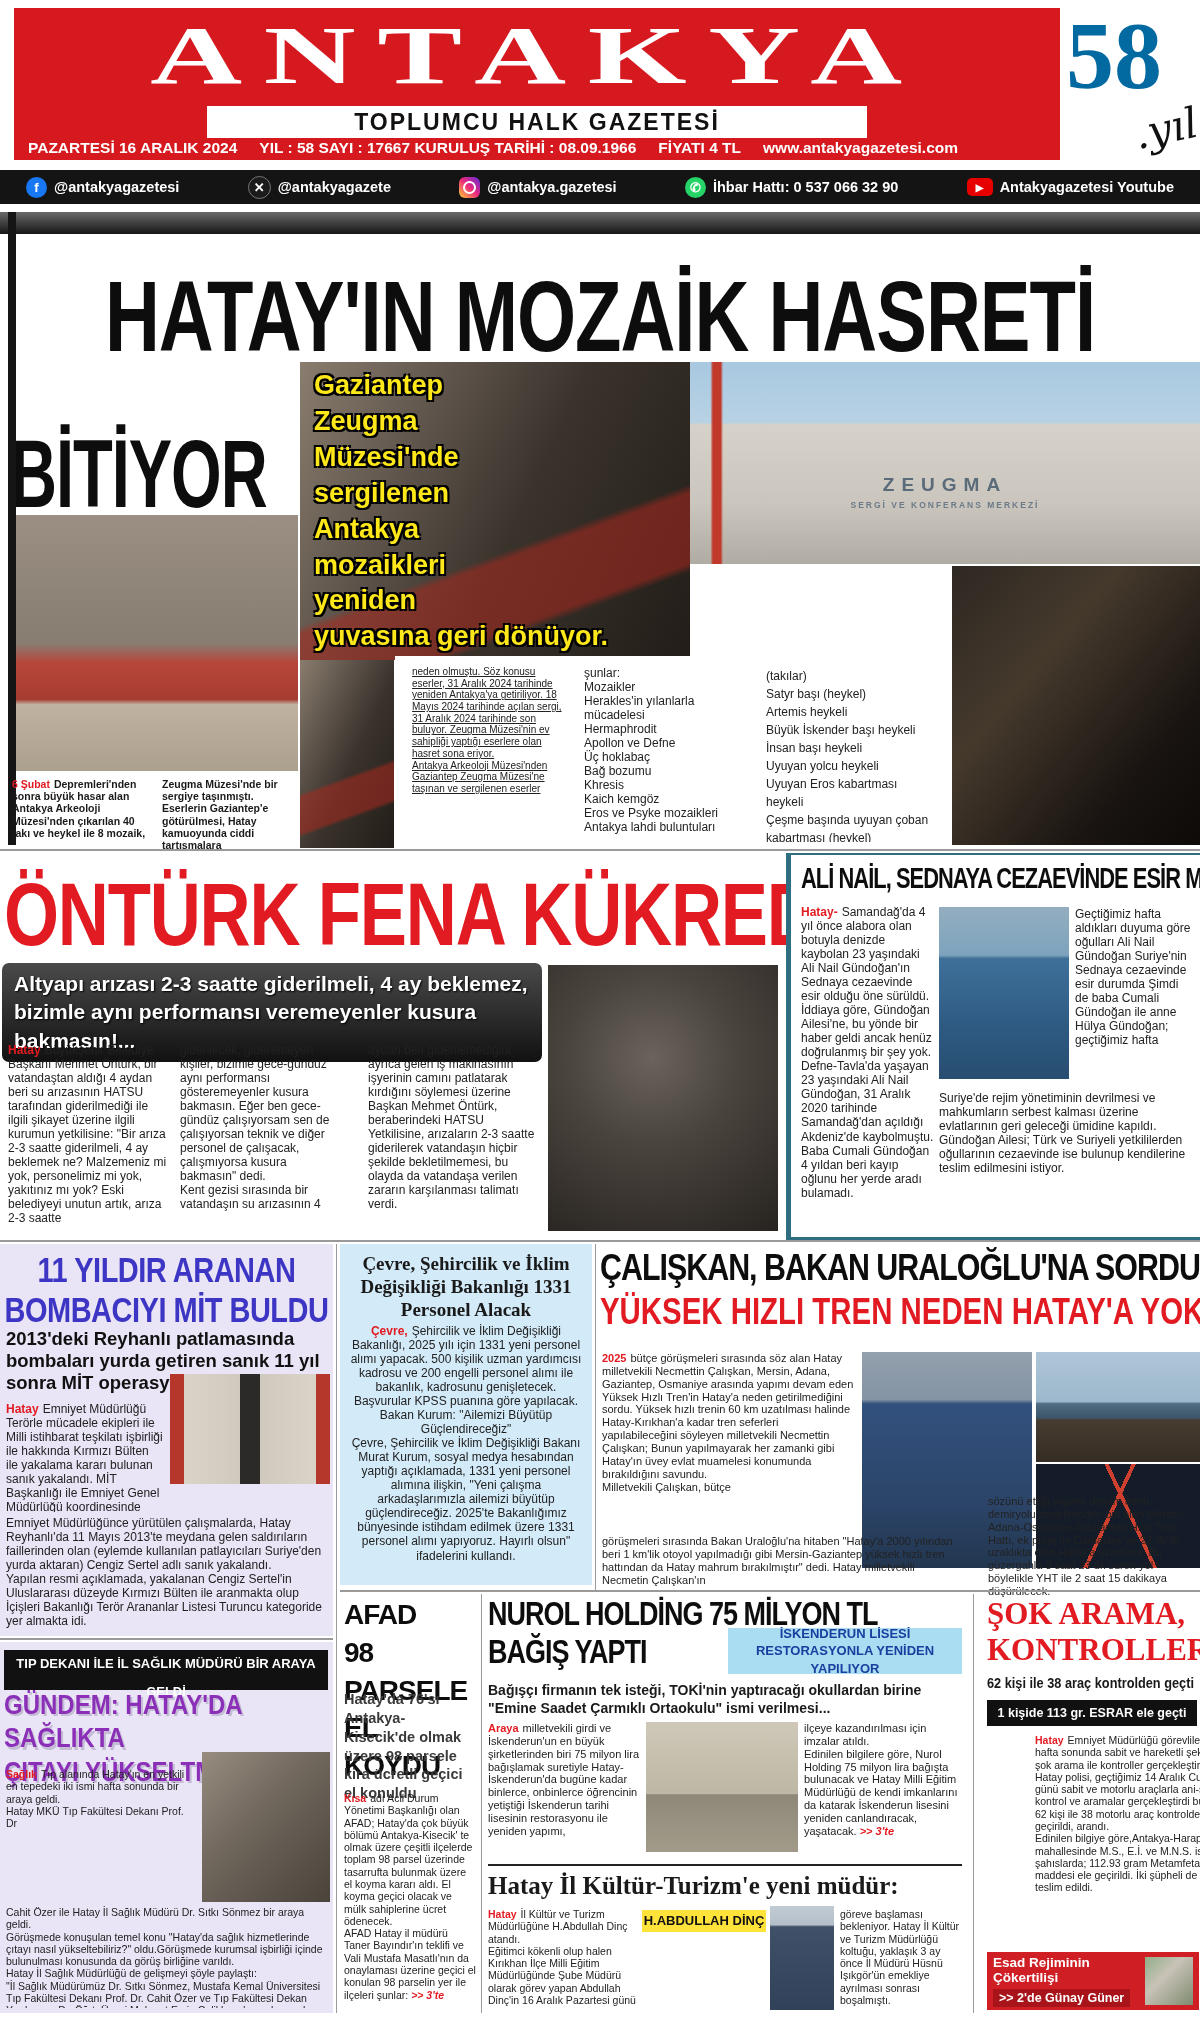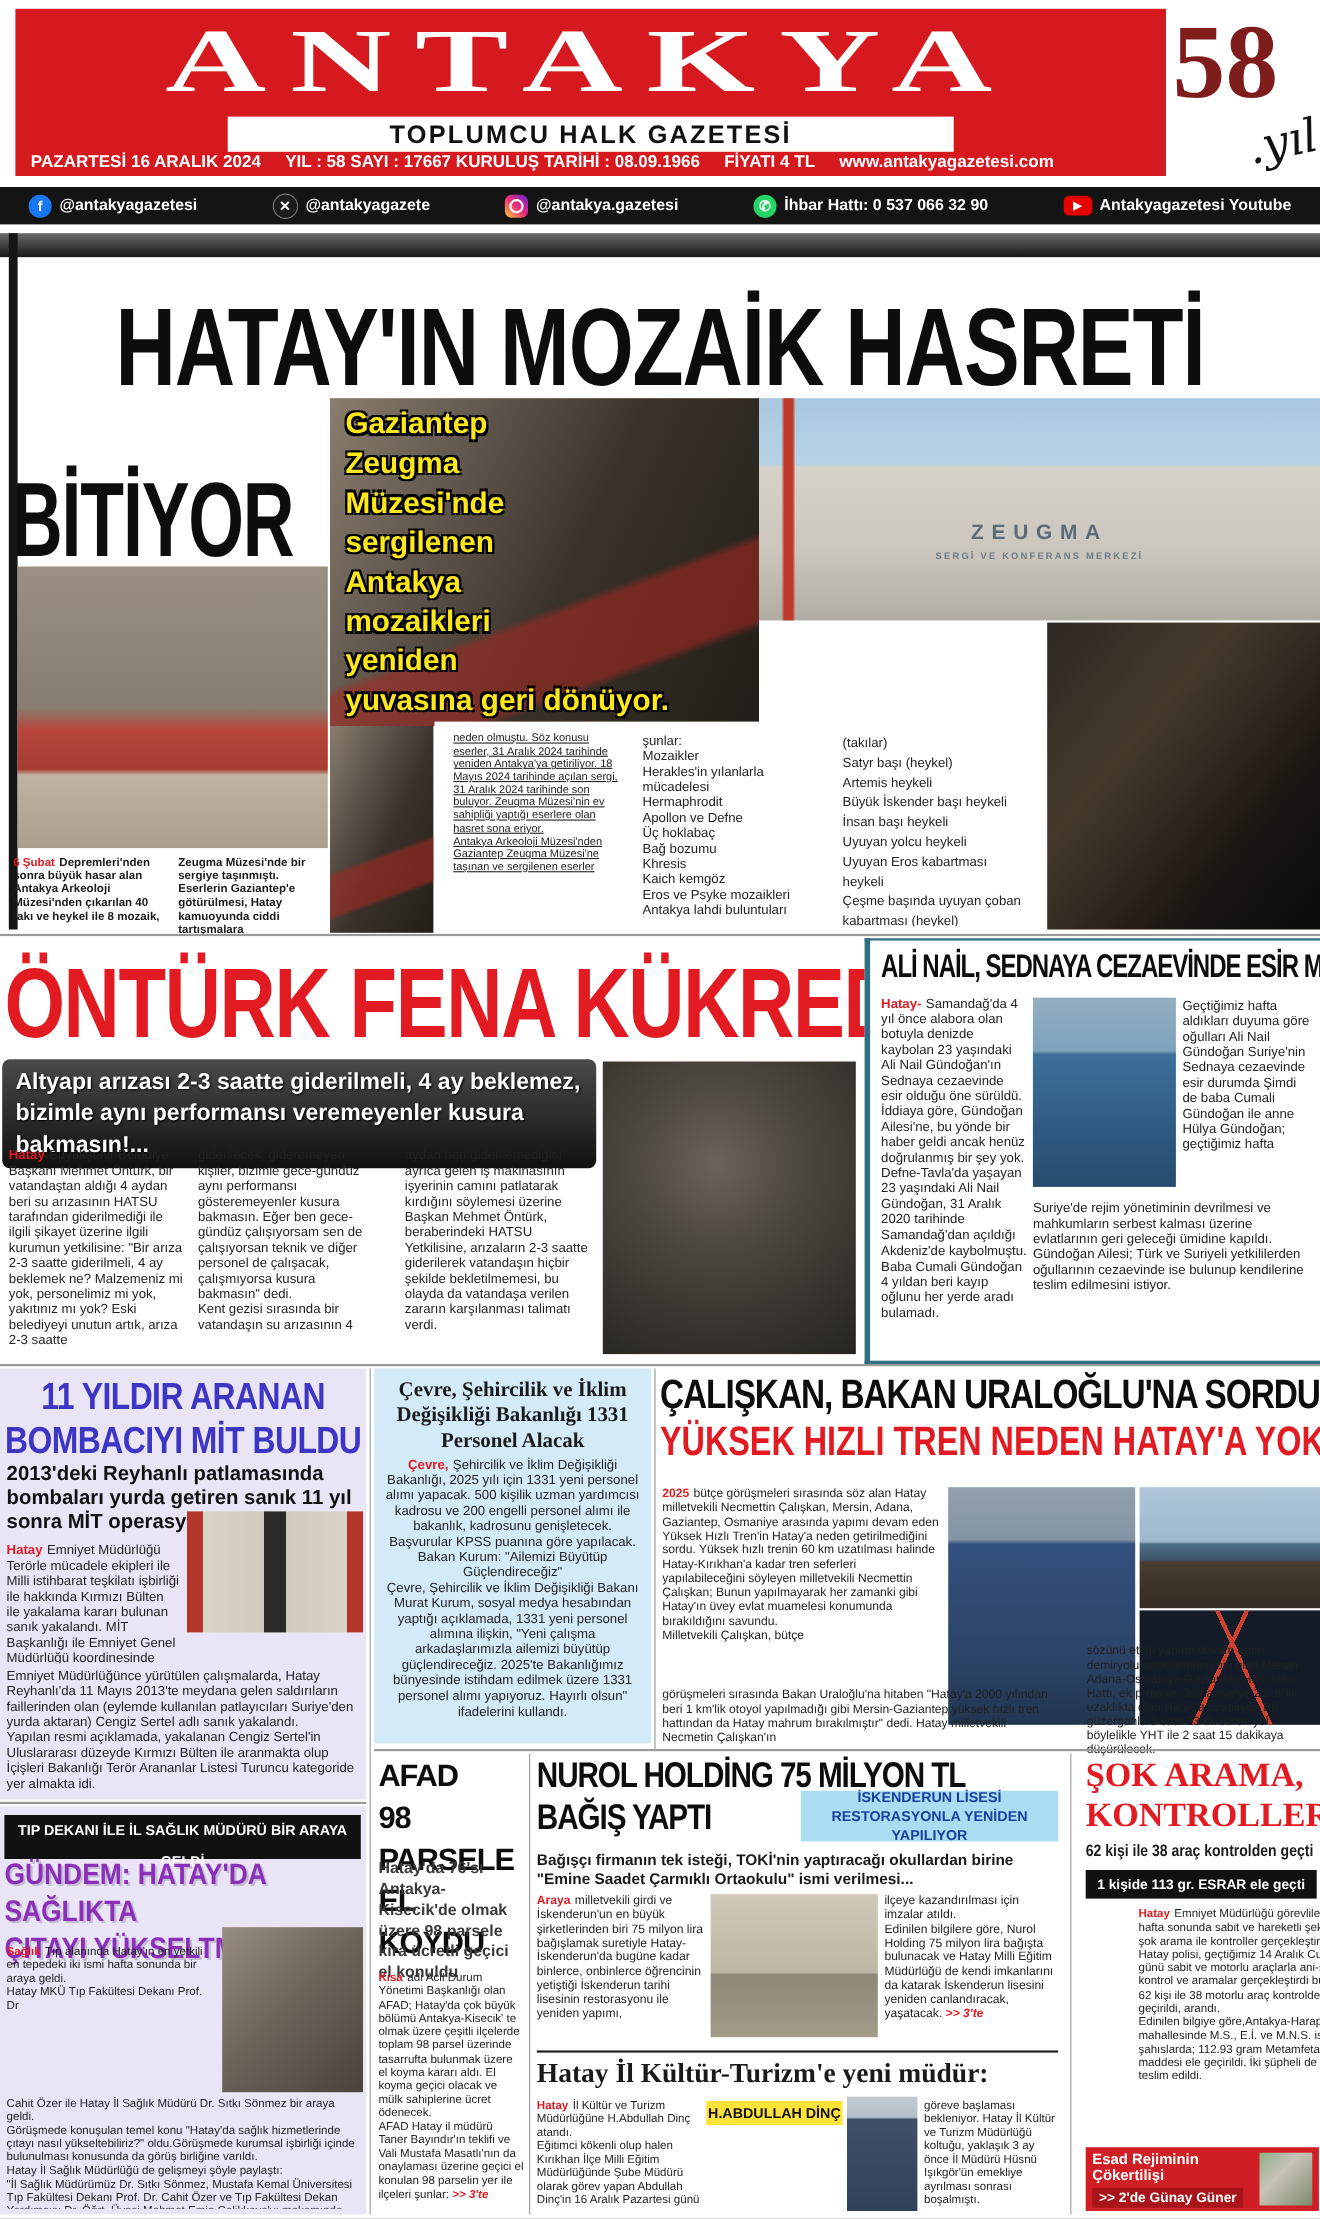--- a/index.html
+++ b/index.html
@@ -5,21 +5,21 @@
   html,body{margin:0;padding:0;background:#9a9a9a;}
   #page{position:relative;width:1200px;height:2017px;margin:0 auto;background:#fff;
         font-family:"Liberation Sans",sans-serif;overflow:hidden;color:#1a1a1a;}
   .abs{position:absolute;}
   .prewrap{white-space:pre-line;}
   
   .mast-red{background:#d6181f;}
   .mast-title{color:#fff;font-family:"Liberation Serif",serif;font-weight:bold;text-align:center;}
   .mast-subbox{background:#fff;color:#111;font-weight:bold;text-align:center;}
   .dateline{color:#fff;font-weight:bold;font-size:15.5px;display:flex;gap:22px;align-items:center;}
-  .years-num{color:#7f1d1d;font-family:"Liberation Serif",serif;font-weight:bold;font-size:96px;line-height:1;}
+  .years-num{color:#0369a1;font-family:"Liberation Serif",serif;font-weight:bold;font-size:96px;line-height:1;}
   .years-suffix{color:#111;font-family:"DejaVu Serif",serif;font-style:italic;font-size:42px;transform:rotate(-12deg);display:inline-block;}
   
   .socialbar{background:#141414;display:flex;align-items:center;justify-content:space-between;padding:0 26px;}
   .social-item{display:flex;align-items:center;gap:7px;color:#fff;font-weight:bold;font-size:14.5px;}
   .icn{width:21px;height:21px;border-radius:50%;display:flex;align-items:center;justify-content:center;
        color:#fff;font-weight:bold;font-size:13px;flex:0 0 auto;}
   .icn-fb{background:#1877f2;}
   .icn-x{background:#1b1b1b;border:1px solid #777;}
   .icn-ig{background:linear-gradient(45deg,#f9ce34,#ee2a7b,#6228d7);border-radius:6px;position:relative;}
   .icn-ig::before{content:"";position:absolute;inset:4px;border:2px solid #fff;border-radius:50%;}

